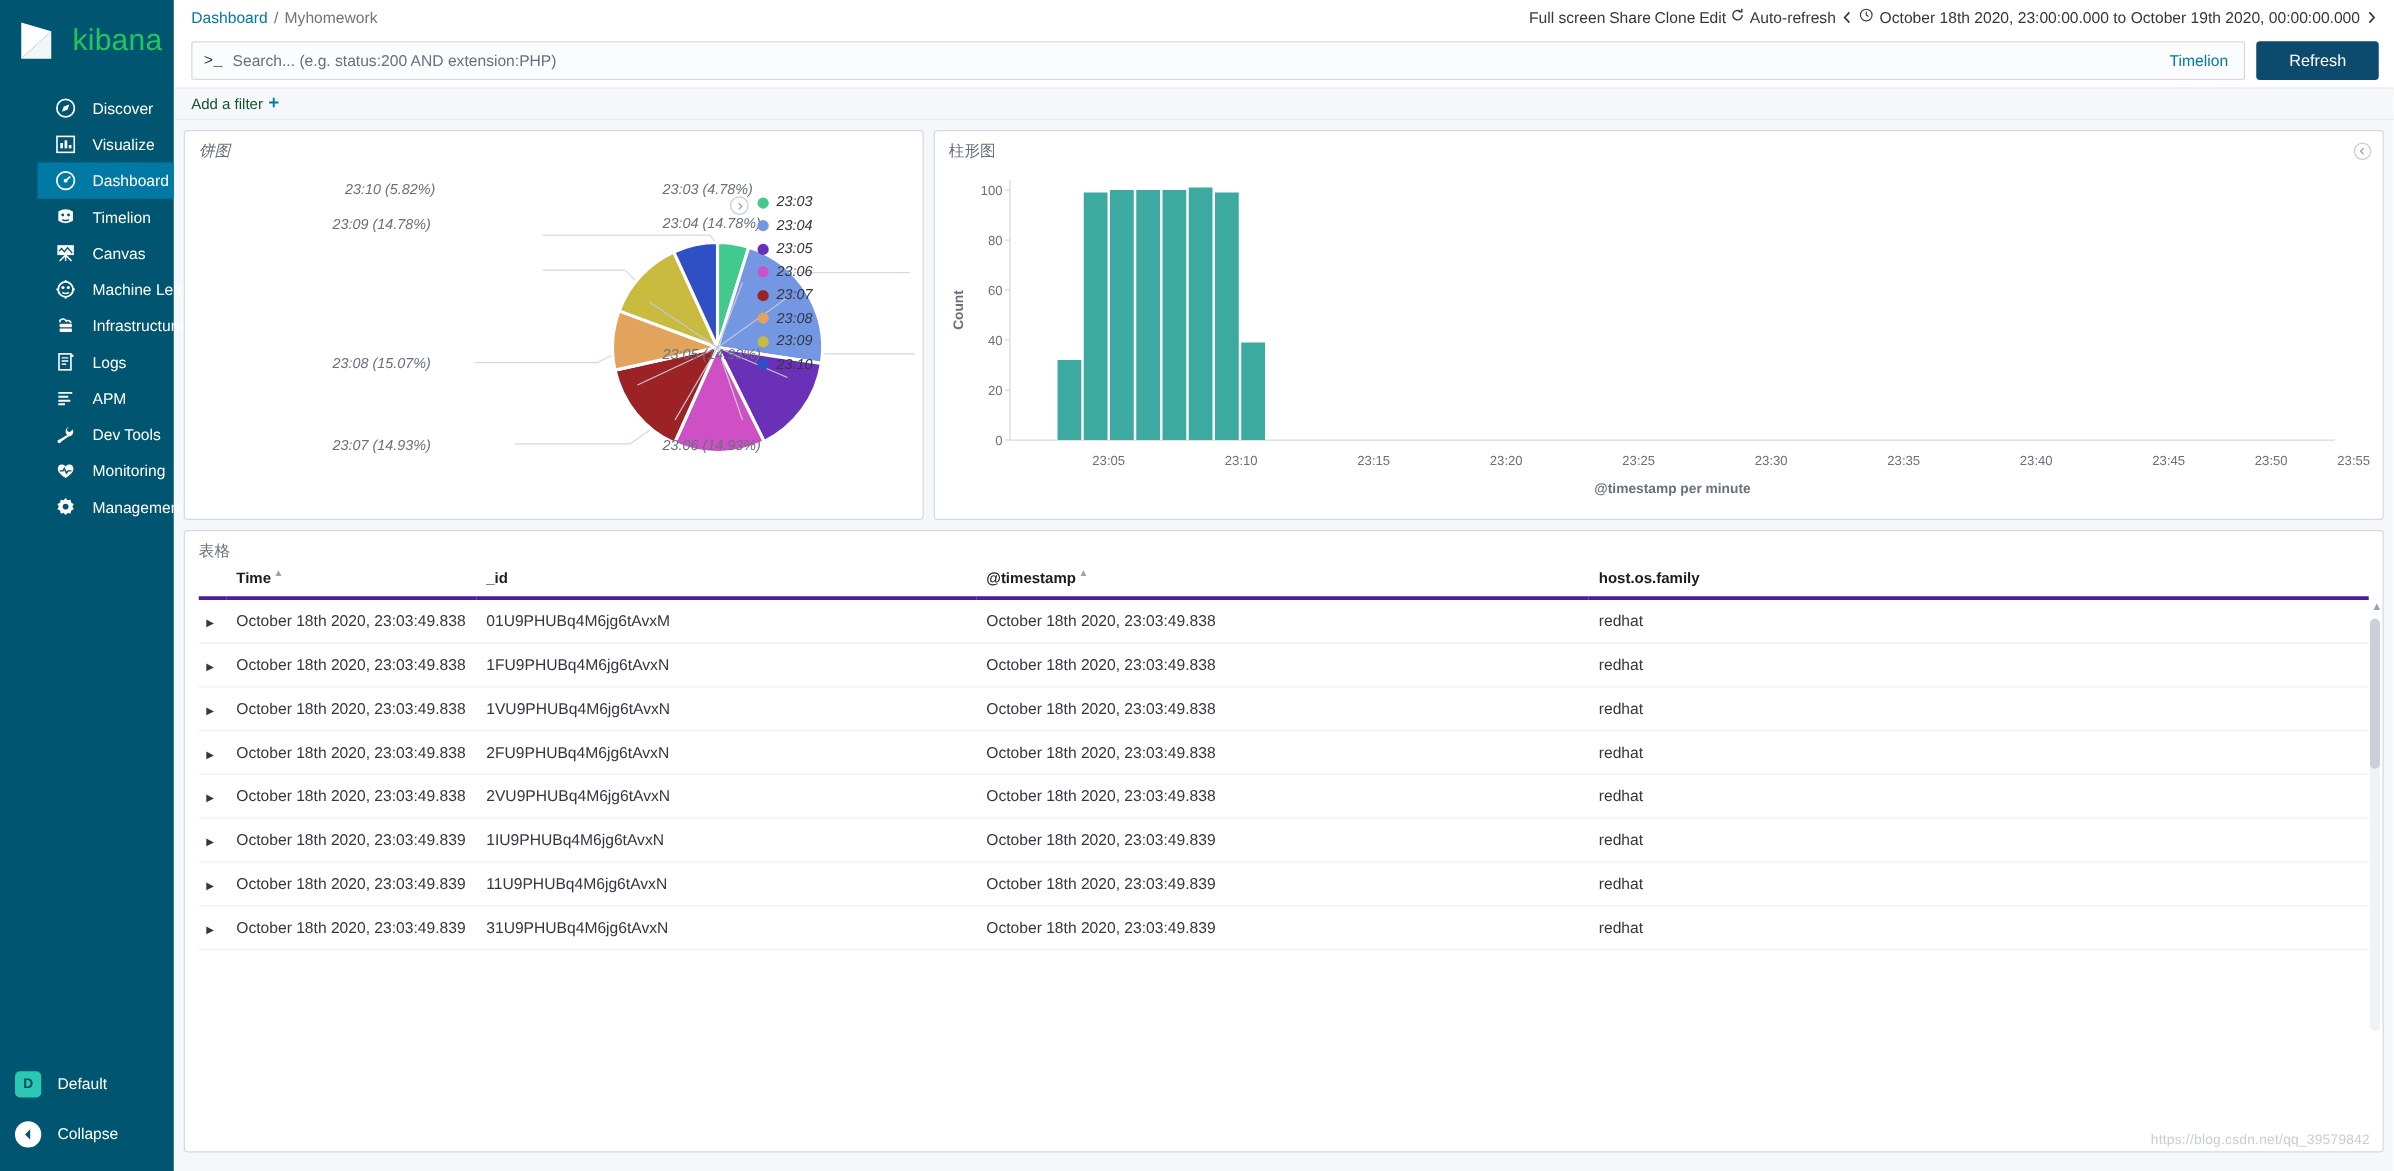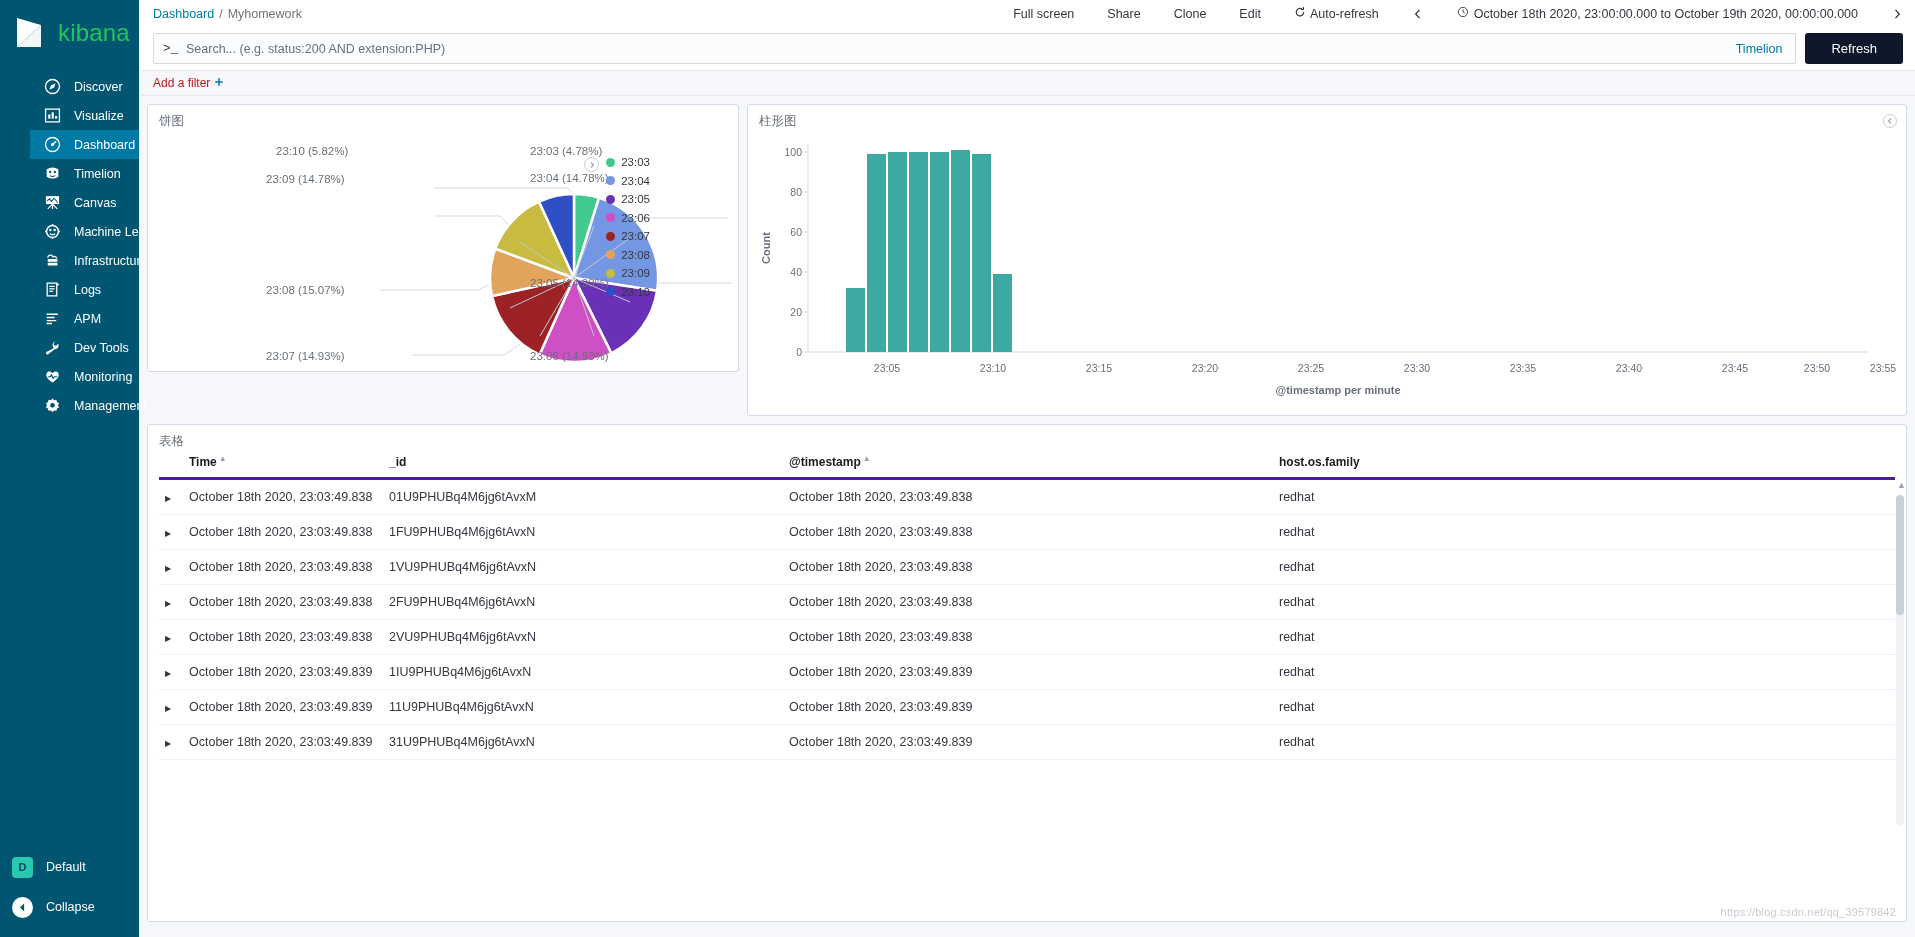--- a/index.html
+++ b/index.html
@@ -48,60 +48,60 @@
 
   .topbar {
     height: 27px; display: flex; align-items: center;
     padding: 0 12px 0 14px; font-size: 12.5px; flex-shrink: 0;
     background: #fff;
   }
   .crumbs { display: flex; align-items: center; gap: 5px; }
   .crumb-link { color: #0079a5; cursor: pointer; }
   .crumb-sep { color: #69707d; }
   .crumb-cur { color: #737373; }
-  .top-actions { margin-left: auto; display: flex; align-items: center; gap: 33px; color: #343741; }
+  .top-actions { margin-left: auto; display: flex; align-items: center; gap: 3px; color: #343741; }
   .top-action { cursor: pointer; white-space: nowrap; display: flex; align-items: center; gap: 4px; }
   .chev-btn { cursor: pointer; display: flex; align-items: center; color: #343741; }
   .date-range { display: flex; align-items: center; gap: 5px; cursor: pointer; white-space: nowrap; }
 
   .querybar {
     height: 43px; display: flex; align-items: center; gap: 9px;
     padding: 0 12px 0 14px; flex-shrink: 0; background: #fff;
   }
   .qinput {
     flex: 1; height: 31px; border: 1px solid #d9d9d9; background: #fbfcfd;
     display: flex; align-items: center; padding: 0 9px; gap: 8px; border-radius: 2px;
   }
   .prompt { color: #343741; font-size: 12.5px; font-family: "Liberation Mono", monospace; }
   .qplaceholder { flex: 1; font-size: 12.5px; color: #69707d; }
   .options-link { font-size: 12.5px; color: #0079a5; cursor: pointer; padding-right: 4px; }
   .refresh-btn {
-    background: #0f172a; color: #fff; border: none; border-radius: 3px;
+    background: #0c4a6e; color: #fff; border: none; border-radius: 3px;
     height: 31px; padding: 2px 26px; font-size: 13px; cursor: pointer;
     font-family: "Liberation Sans", sans-serif;
   }
 
   .filterbar {
     height: 26px; background: #f5f7fa; border-top: 1px solid #e8eaee;
     border-bottom: 1px solid #e8eaee; display: flex; align-items: center;
     padding-left: 14px; flex-shrink: 0;
   }
-  .addfilter { font-size: 12px; color: #b91c1c; cursor: pointer; display: flex; align-items: flex-end; gap: 4px; }
+  .addfilter { font-size: 12px; color: #14532d; cursor: pointer; display: flex; align-items: flex-end; gap: 4px; }
 
   .canvas { flex: 1; background: #f5f7fa; padding: 8px 8px 0 8px; overflow: hidden; }
 
   .panel-row { display: flex; gap: 8px; }
   .panel {
     background: #fff; border: 1px solid #d3dae6; border-radius: 3px;
     display: flex; flex-direction: column; position: relative;
   }
   .panel-title { font-size: 12.5px; color: #69707d; padding: 8px 0 0 11px; }
 
   
-  .pie-panel { width: 712px; height: 268px; }
+  .pie-panel { width: 712px; height: 312px; font-style: italic; }
   .pie-body { flex: 1; position: relative; }
   .pie-svg { position: absolute; left: 0; top: 0; }
   .pie-legend {
     position: absolute; right: 88px; top: 26px;
     display: flex; flex-direction: column; gap: 6.5px;
   }
   .legend-row { display: flex; align-items: center; gap: 6px; font-size: 11.5px; color: #343741; cursor: pointer; }
   .legend-dot { width: 9px; height: 9px; border-radius: 50%; flex-shrink: 0; }
   .legend-expand {
     position: absolute; left: -22px; top: 1px;

